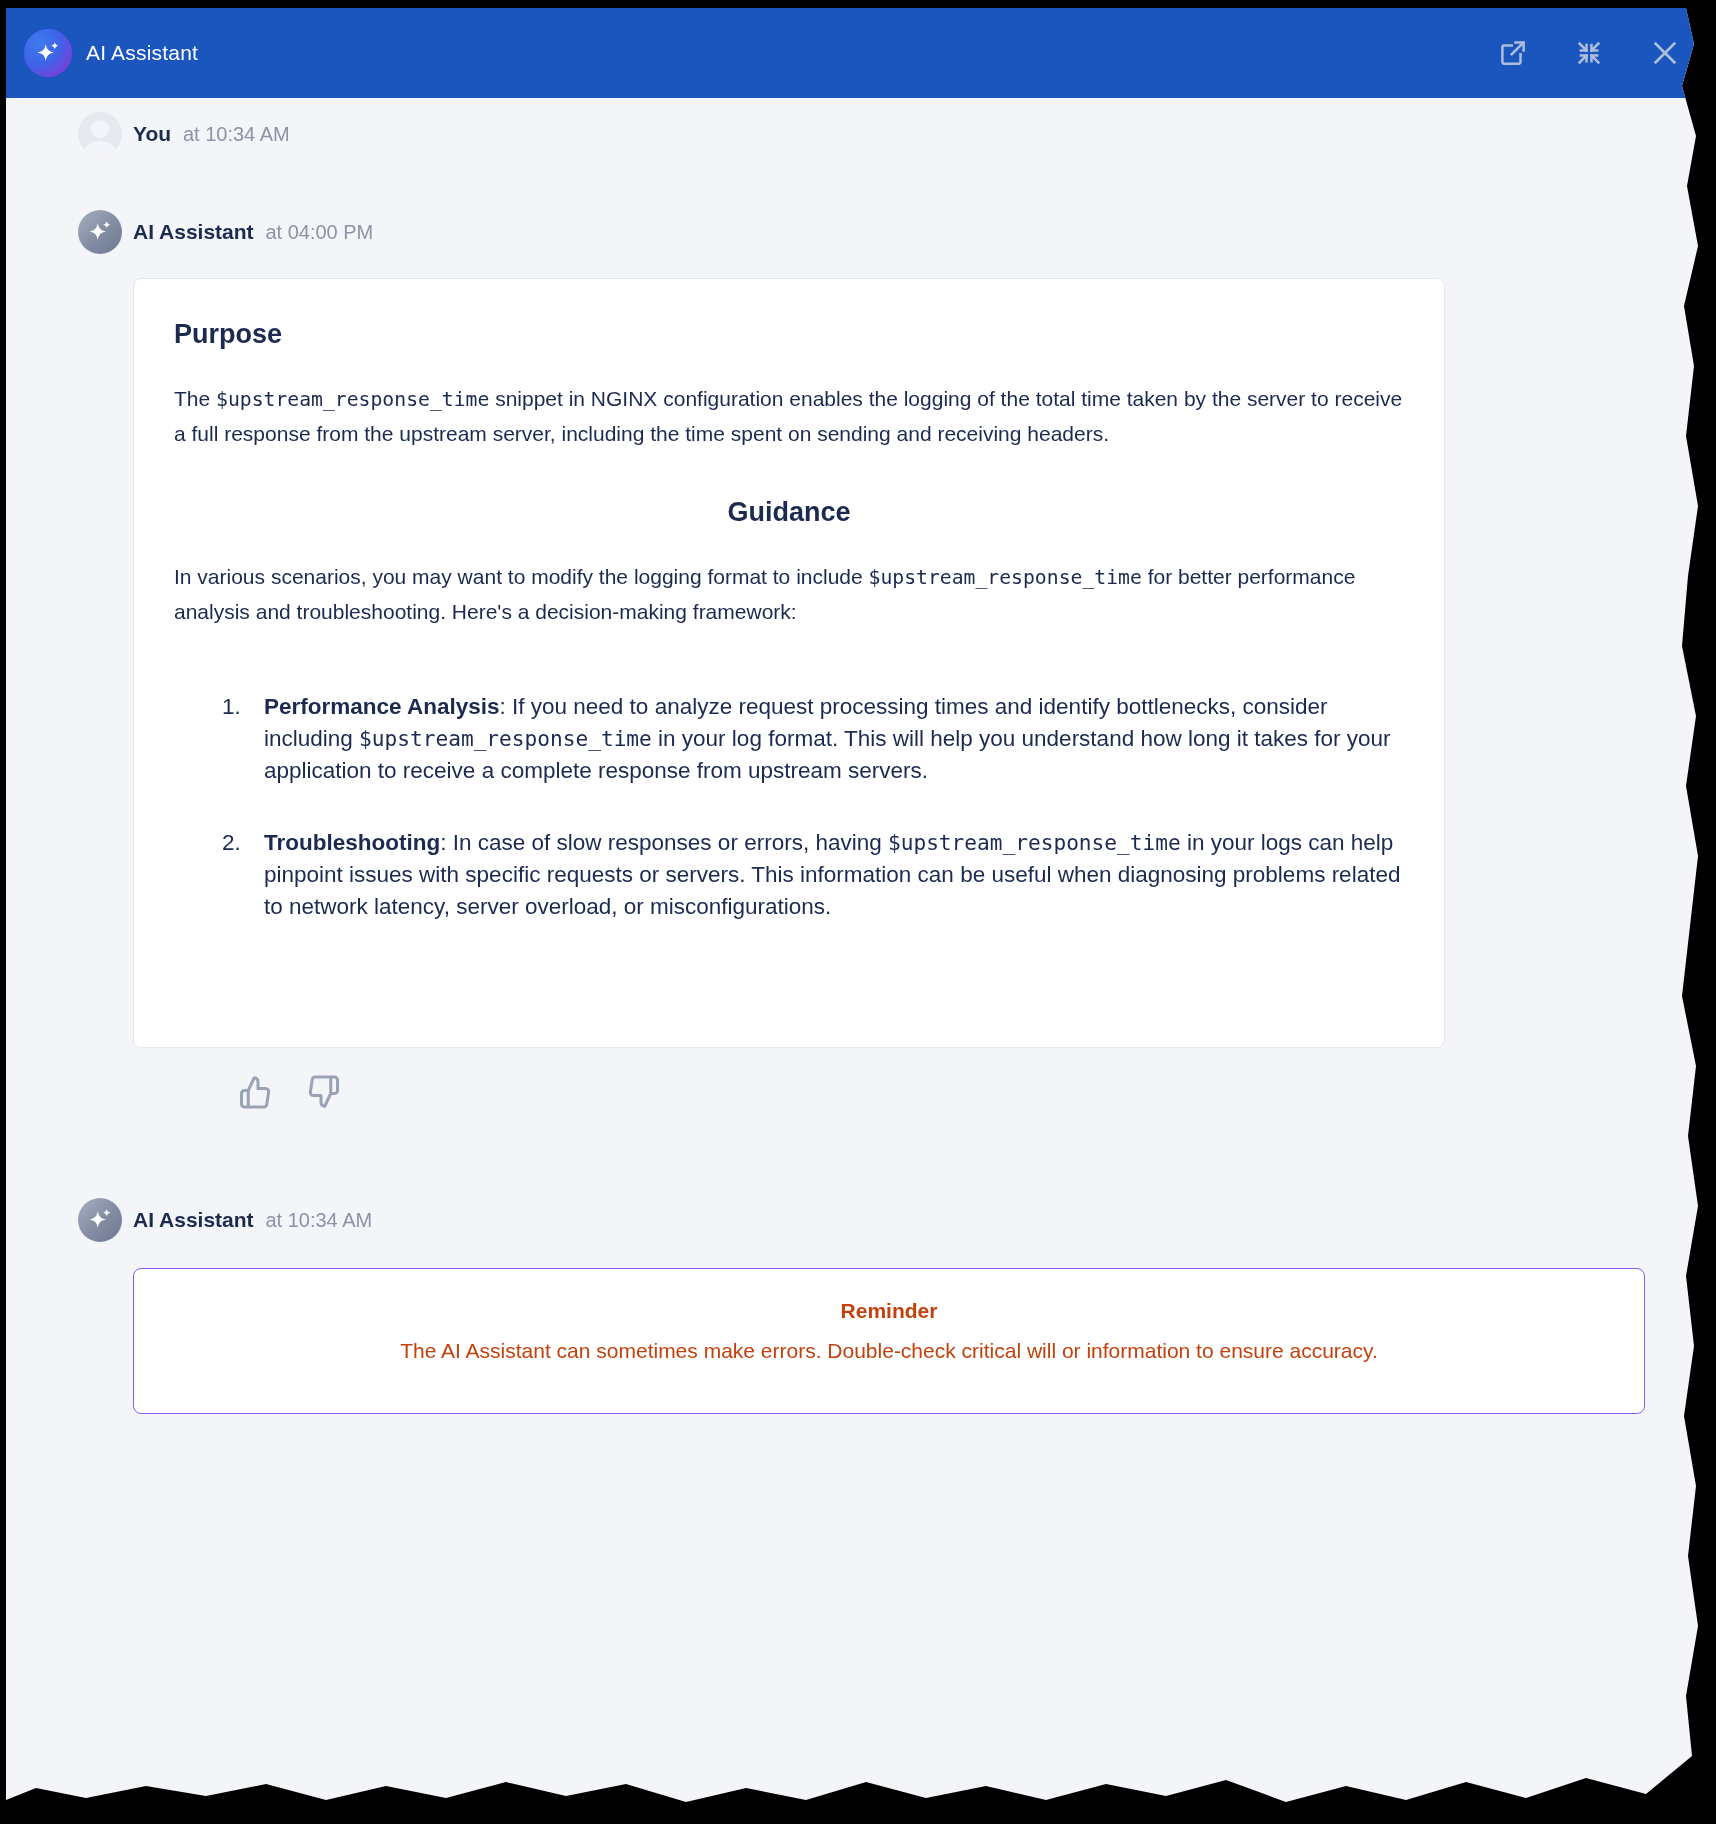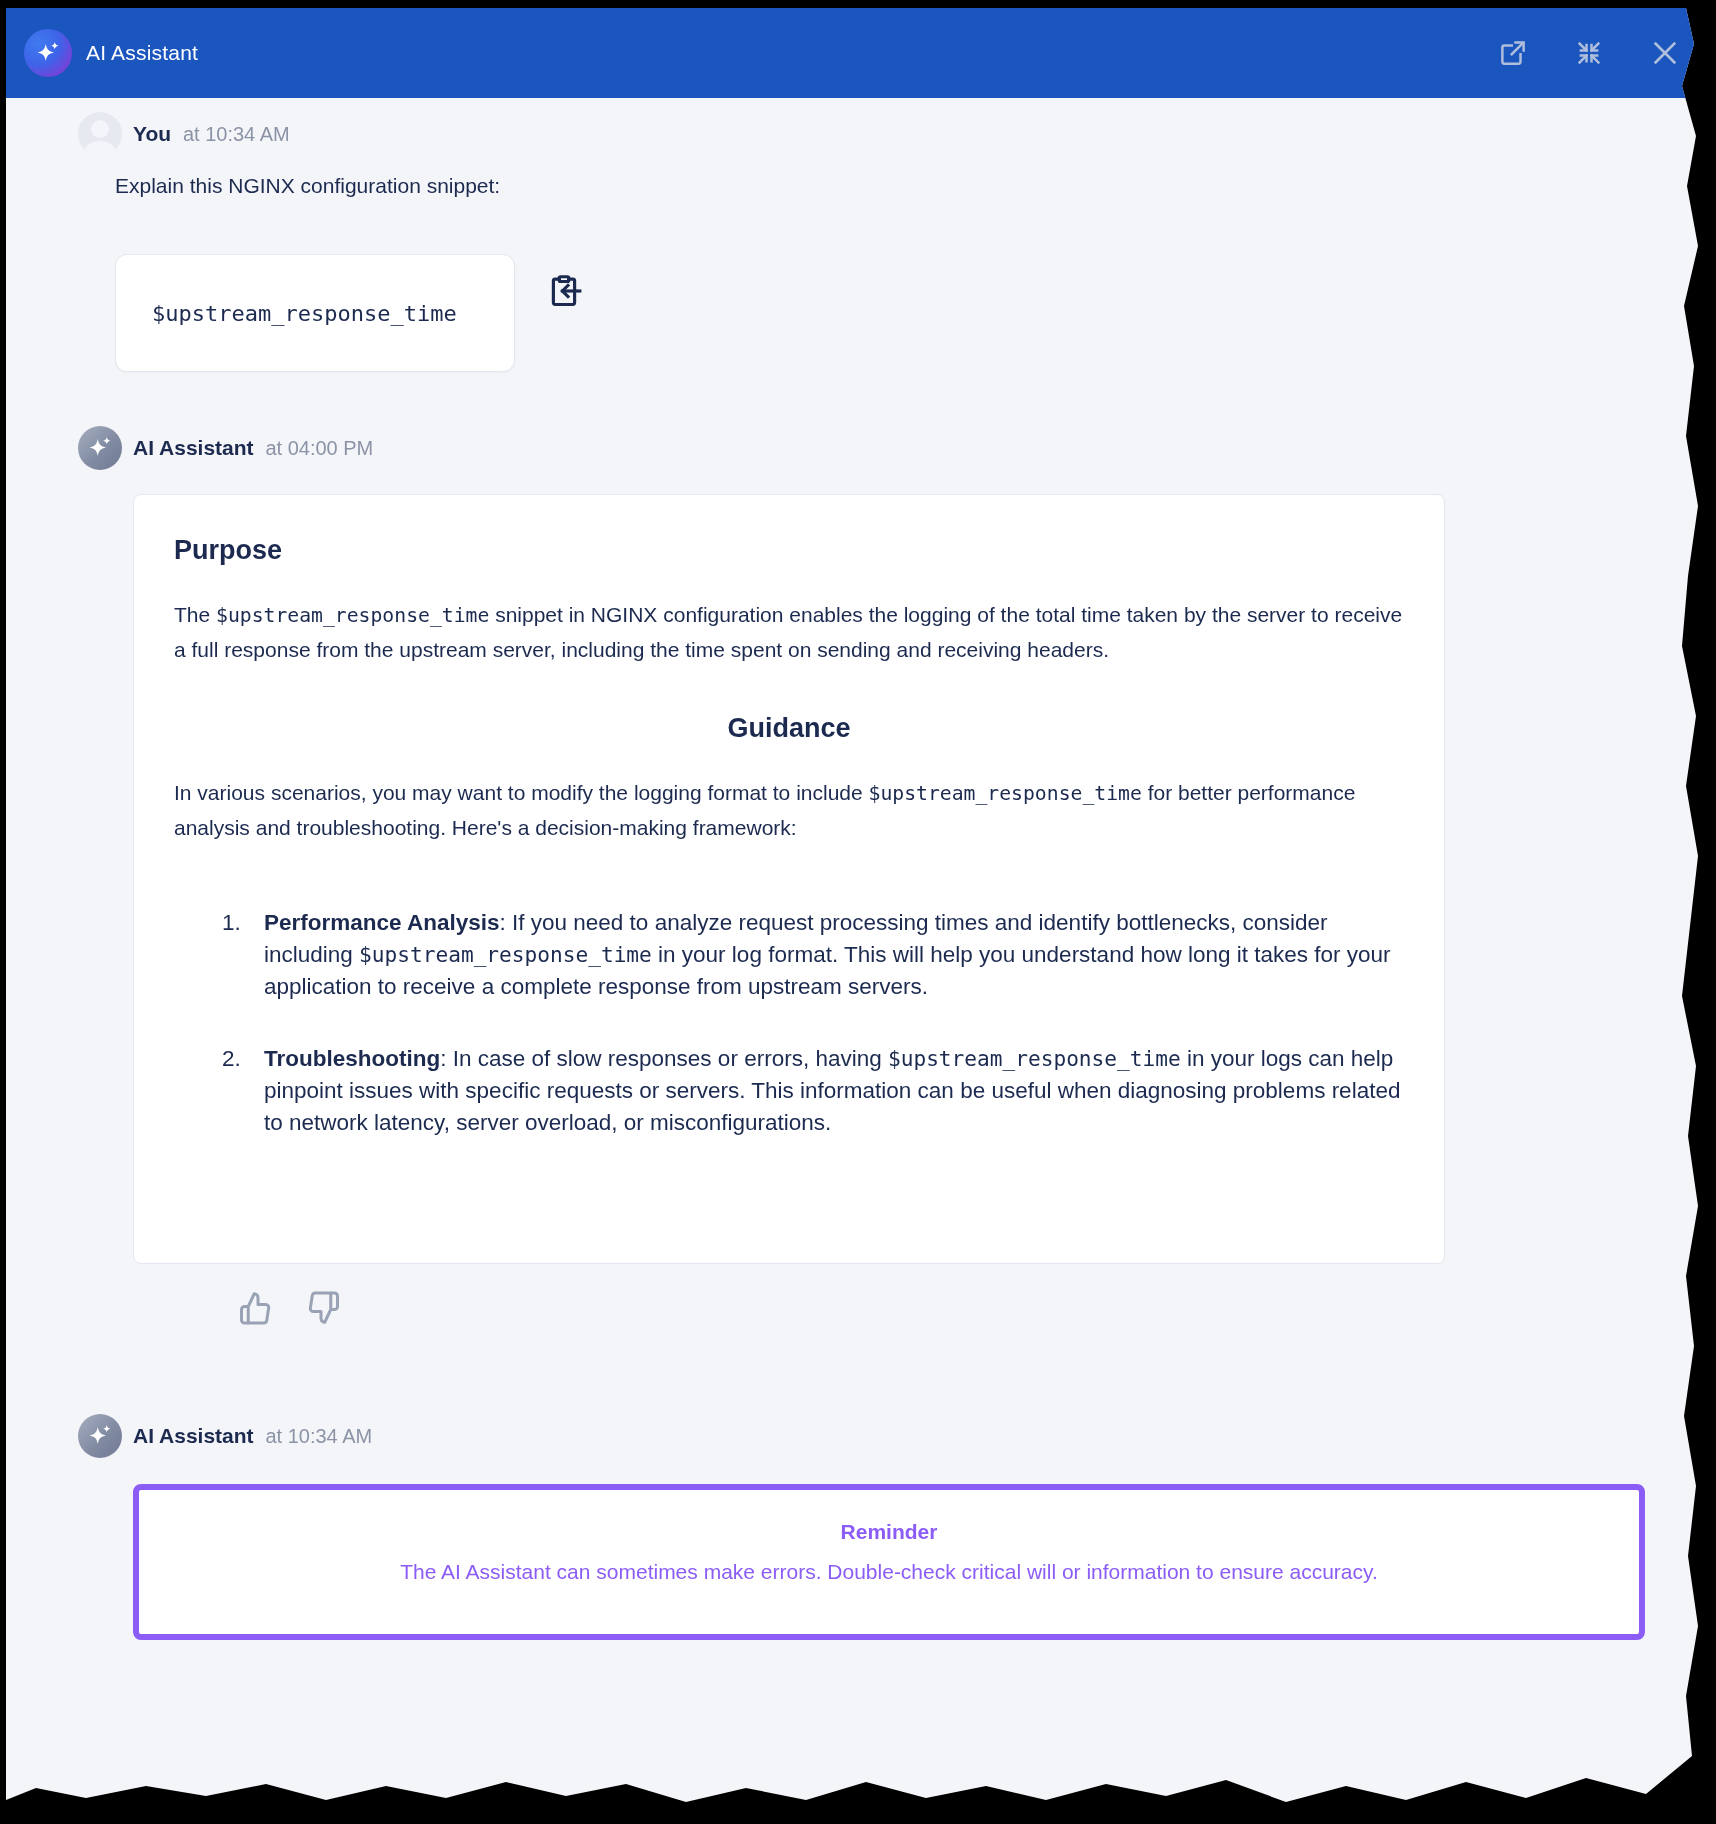--- a/index.html
+++ b/index.html
@@ -94,24 +94,24 @@
   .li-num{flex:0 0 auto;width:42px;}
   .li-text{flex:1;}
   .li-text b{font-weight:700;text-align:right;}
   .feedback-row{display:flex;gap:33px;margin:26px 0 0 122px;padding-left:0;}
   .fb-btn{width:36px;height:36px;cursor:pointer;}
   .fb-btn svg{stroke:#9AA3B6;}
   
   .msg-ai2{margin-top:88px;text-align:center;}
   .reminder-card{
     width:1512px;box-sizing:border-box;
-    background:#FFFFFF;border:6px solid #8b5cf6;border-radius:8px;
+    background:#FFFFFF;border:1px solid #8b5cf6;border-radius:8px;
     margin:26px 0 0 18px;
     padding:30px 44px 46px 44px;
-    color:#8b5cf6;
+    color:#c2410c;
   }
   .reminder-card .rem-title{font-size:21px;font-weight:700;margin:0 0 12px 0;}
   .reminder-card .rem-text{font-size:21px;line-height:32px;}
 </style>
 </head>
 <body>
 
 <div class="screen">
 
   <div class="titlebar">
@@ -154,36 +154,20 @@
 
     <div class="msg">
       <div class="msg-head">
         <div class="avatar avatar-user">
           <div class="head"></div>
             <div class="shoulders"></div>
         </div>
         <div class="who">
           <span class="author">You</span>
           <span class="ts">at 10:34 AM</span>
-        </div>
-      </div>
-      <div class="msg-body">
-        <div class="prompt-text">Explain this NGINX configuration snippet:</div>
-        <div class="code-row">
-          <div class="code-card">
-            <code>$upstream_response_time</code>
-          </div>
-          <div class="paste-btn">
-            <svg width="38" height="38" viewBox="0 0 24 24" fill="none" stroke="#1C2A50" stroke-width="2" stroke-linecap="square">
-              <path d="M9 4.5 H6.5 A1.2 1.2 0 0 0 5.3 5.7 V19.3 A1.2 1.2 0 0 0 6.5 20.5 H17.5 A1.2 1.2 0 0 0 18.7 19.3 V5.7 A1.2 1.2 0 0 0 17.5 4.5 H15"></path>
-              <rect x="9" y="3" width="6" height="3" rx="0.8"></rect>
-              <line x1="11" y1="12" x2="22" y2="12"></line>
-              <polyline points="14.5 8.5 11 12 14.5 15.5"></polyline>
-            </svg>
-          </div>
         </div>
       </div>
     </div>
 
     <div class="msg msg-ai">
       <div class="msg-head">
         <div class="avatar avatar-ai">
           <svg width="30" height="30" viewBox="0 0 24 24" fill="#FFFFFF">
             <path d="M10.2 4.6 C10.9 9.0 12.6 10.8 16.8 11.5 C12.6 12.2 10.9 14.0 10.2 18.4 C9.5 14.0 7.8 12.2 3.6 11.5 C7.8 10.8 9.5 9.0 10.2 4.6 Z"></path>
             <path d="M17.4 3.2 C17.75 5.0 18.5 5.75 20.3 6.1 C18.5 6.45 17.75 7.2 17.4 9.0 C17.05 7.2 16.3 6.45 14.5 6.1 C16.3 5.75 17.05 5.0 17.4 3.2 Z"></path>

